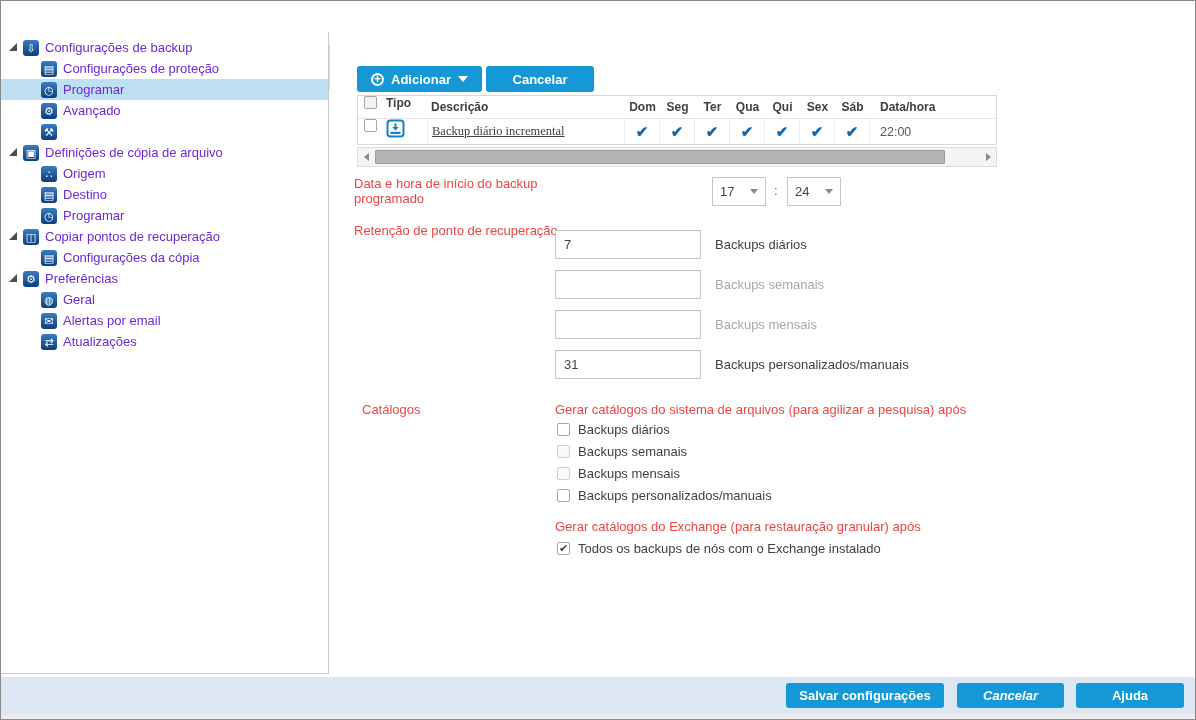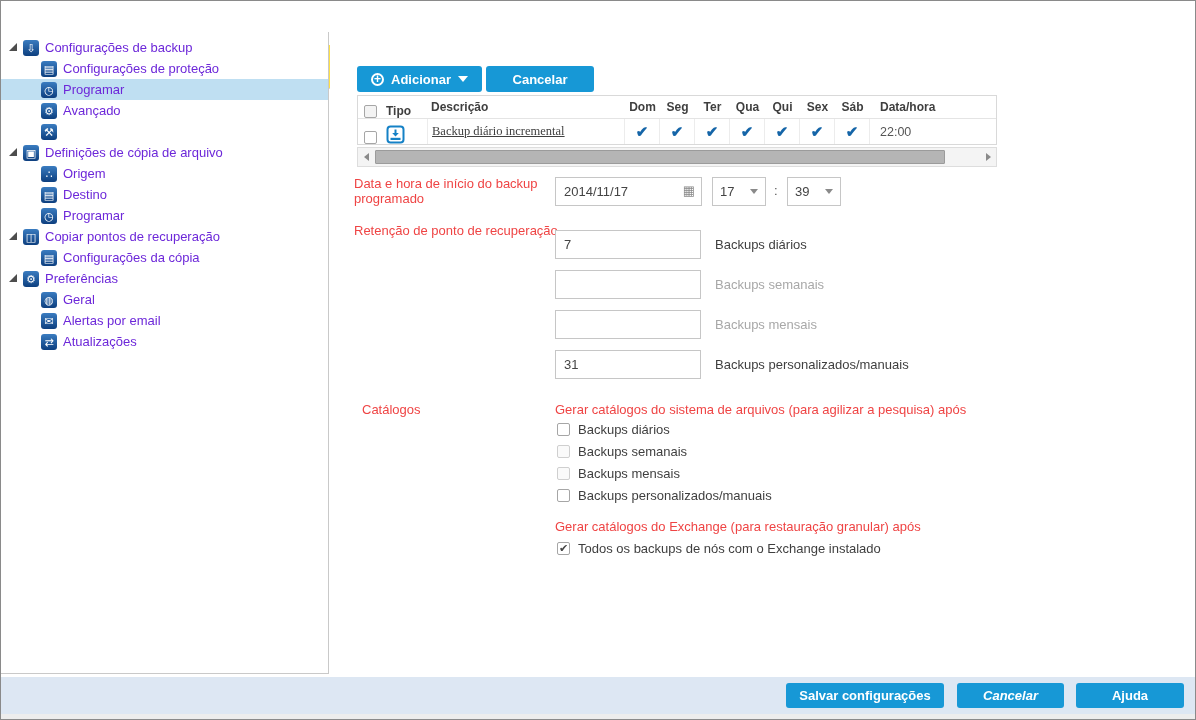--- a/index.html
+++ b/index.html
@@ -31,21 +31,21 @@
 
   .btn-blue { background:#1798d6; color:#fff; font-weight:bold; font-size:13px; border:none; border-radius:3px; display:inline-flex; align-items:center; justify-content:center; gap:7px; cursor:pointer; font-family:inherit; }
   .btn-add { position:absolute; left:27px; top:34px; width:125px; height:26px; }
   .btn-del { position:absolute; left:156px; top:34px; width:108px; height:26px; }
   .add-icon { width:13px; height:13px; border:2px solid #fff; border-radius:50%; display:inline-flex; align-items:center; justify-content:center; font-size:12px; font-weight:bold; line-height:1; flex:none; }
   .caret-down { width:0; height:0; border-left:5px solid transparent; border-right:5px solid transparent; border-top:6px solid #fff; display:inline-block; }
 
   
   .sched-table { position:absolute; left:27px; top:63px; width:640px; }
   .t-box { border:1px solid #d9d9d9; background:#fff; }
-  .t-row { display:flex; align-items:flex-end; }
+  .t-row { display:flex; align-items:flex-start; }
   .t-head { height:23px; border-bottom:1px solid #e4e4e4; font-weight:bold; font-size:12px; color:#3f3f3f; }
   .t-data { height:25px; font-size:12.5px; }
   .c-check { width:24px; display:flex; justify-content:center; align-items:center; flex:none; }
   .c-tipo  { width:45px; flex:none; padding-left:4px; }
   .c-desc  { width:198px; flex:none; padding-left:4px; align-self:stretch; display:flex; align-items:center; }
   .c-day   { width:35px; flex:none; text-align:center; align-self:stretch; display:flex; align-items:center; justify-content:center; }
   .c-time  { flex:1; padding-left:10px; align-self:stretch; display:flex; align-items:center; }
   .t-data .c-desc, .t-data .c-day { border-right:1px solid #ececec;font-family:Liberation Serif, serif; }
   .t-data .c-desc { border-left:1px solid #ececec; }
   .day-check { color:#1565a8; font-size:15px; font-weight:bold; }
@@ -243,31 +243,27 @@
             <span class="tri-l"></span>
           </span>
         <span class="hs-thumb"></span>
         <span class="hs-arrow hs-right">
             <span class="tri-r"></span>
           </span>
       </div>
     </div>
 
     <div class="f-label" style="left:24px; top:144px; width:200px;">Data e hora de início do backup programado</div>
-    <div class="date-wrap">
-      <input class="inp" type="text" value="2014/11/17" style="">
-      <span class="cal-icon">▦</span>
-    </div>
     <div class="sel" style="left:382px; top:145px;">
       <span>17</span>
       <span class="sel-caret"></span>
     </div>
     <span class="colon">:</span>
     <div class="sel" style="left:457px; top:145px;">
-      <span>39</span>
+      <span>24</span>
       <span class="sel-caret"></span>
     </div>
 
     <div class="f-label" style="left:24px; top:191px;">Retenção de ponto de recuperação</div>
     <input class="inp ret-inp" style="top: 198px;" type="text" value="7">
     <div class="ret-lab" style="top:205px;">Backups diários</div>
     <input class="inp ret-inp" style="top: 238px;" type="text" value="">
     <div class="ret-lab gray" style="top:245px;">Backups semanais</div>
     <input class="inp ret-inp" style="top: 278px;" type="text" value="">
     <div class="ret-lab gray" style="top:285px;">Backups mensais</div>

